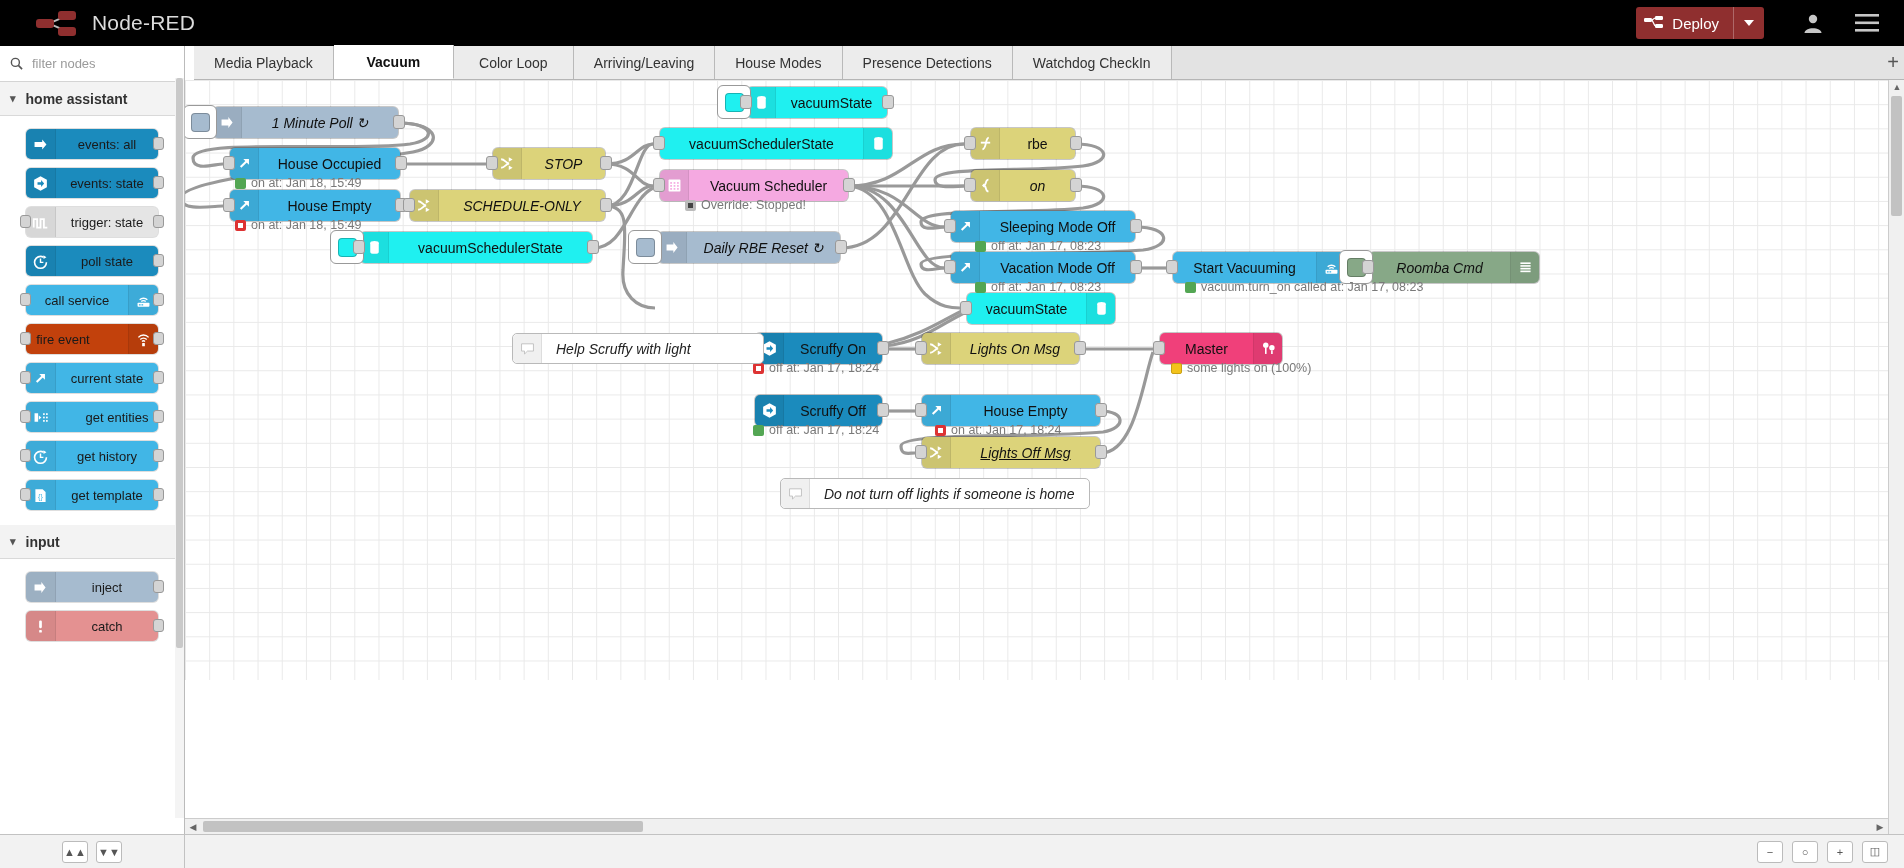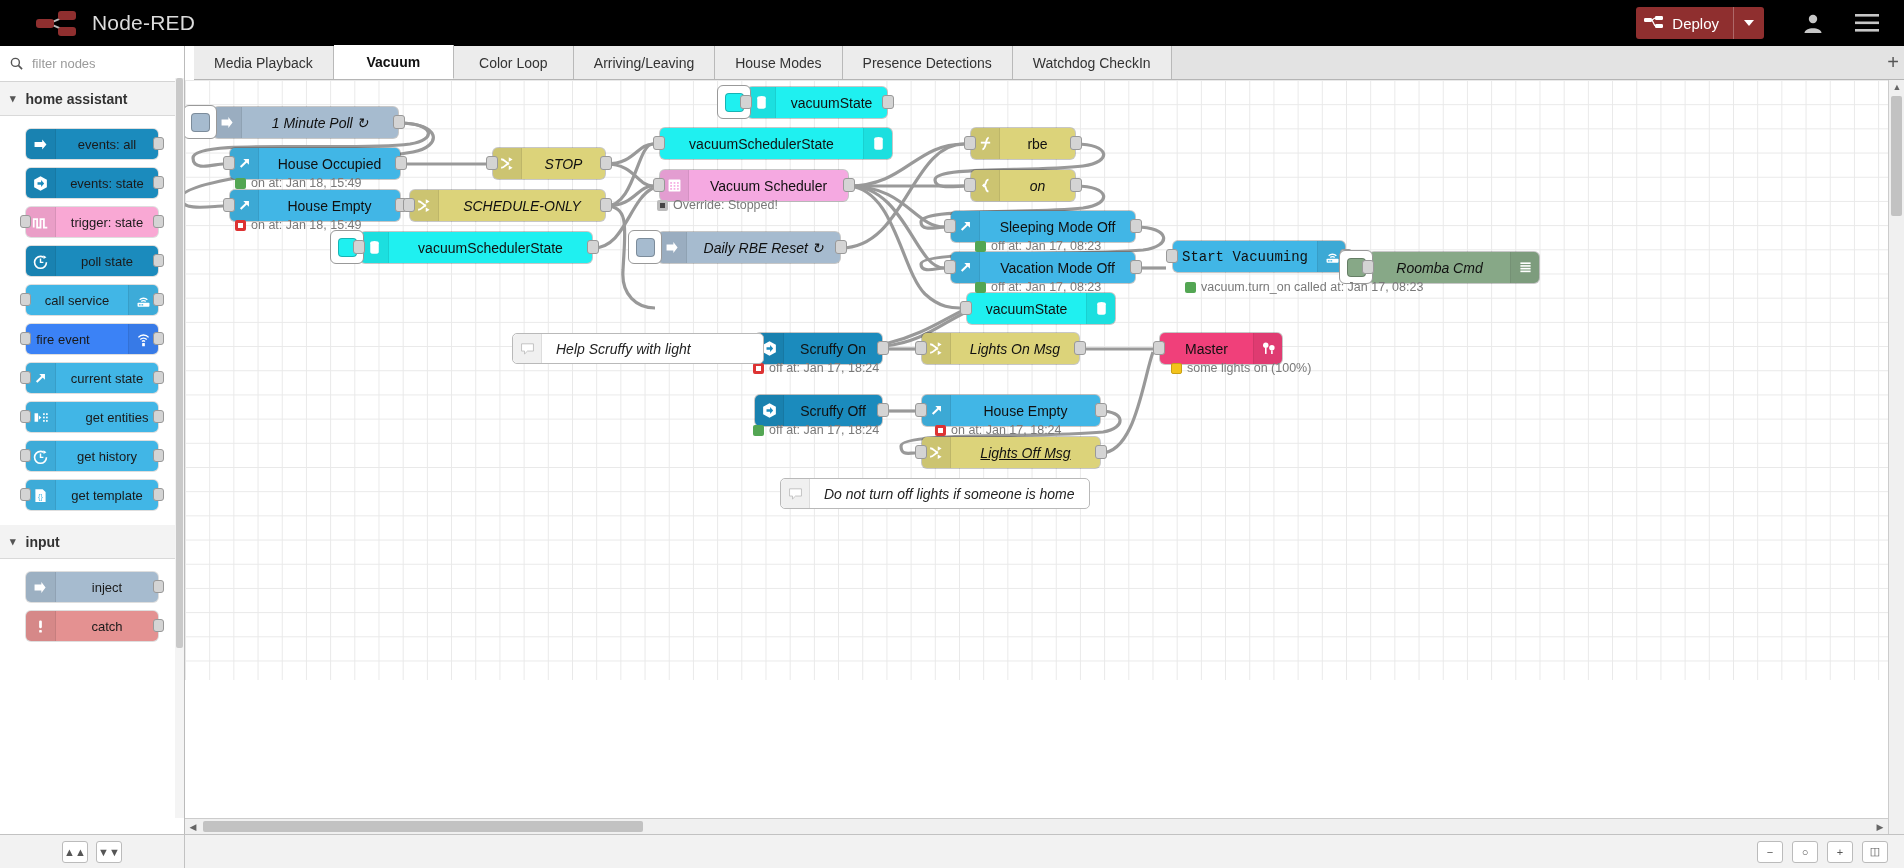--- a/index.html
+++ b/index.html
@@ -283,21 +283,21 @@
         <div class="pal-node" style="background: rgb(27, 139, 189);">
           <span class="icon-cell">
             <svg width="17" height="17" viewBox="0 0 20 20">
               <path d="M10 1.5 L17.5 5.7 V14.3 L10 18.5 L2.5 14.3 V5.7 Z" fill="#fff"></path>
               <path d="M6.5 8.4 h4.2 v-2.4 l3.6 4 l-3.6 4 v-2.4 h-4.2 z" fill="#1b8bbd"></path>
             </svg>
           </span>
           <span class="lbl">events: state</span>
           <span class="port out"></span>
         </div>
-        <div class="pal-node" style="background: #f9a8d4;">
+        <div class="pal-node" style="background: #e5e5e5;">
           <span class="icon-cell">
             <svg width="17" height="17" viewBox="0 0 20 20">
               <path d="M2 16 V6 h4 v10 h4 V6 h4 v10 h4" stroke="#fff" stroke-width="2.1" fill="none"></path>
             </svg>
           </span>
           <span class="lbl">trigger: state</span>
           <span class="port in"></span>
           <span class="port out"></span>
         </div>
         <div class="pal-node" style="background: rgb(27, 139, 189); margin-top: 8px;">
@@ -318,21 +318,21 @@
               <rect x="3" y="12.5" width="14" height="4.8" rx="1" fill="#fff"></rect>
               <rect x="4.6" y="14.3" width="2" height="1.6" fill="#41b6e6"></rect>
               <rect x="7.6" y="14.3" width="2" height="1.6" fill="#41b6e6"></rect>
               <path d="M5.5 9.2 A6.3 6.3 0 0 1 14.5 9.2" fill="none" stroke="#fff" stroke-width="1.7"></path>
               <path d="M7.4 11.2 A3.6 3.6 0 0 1 12.6 11.2" fill="none" stroke="#fff" stroke-width="1.6"></path>
             </svg>
           </span>
           <span class="port in"></span>
           <span class="port out"></span>
         </div>
-        <div class="pal-node" style="background: #3b82f6; gap: 28px;">
+        <div class="pal-node" style="background: #c2410c; gap: 28px;">
           <span class="lbl">fire event</span>
           <span class="icon-cell right">
             <svg width="17" height="17" viewBox="0 0 20 20">
               <path d="M4 7.5 A8 8 0 0 1 16 7.5" fill="none" stroke="#fff" stroke-width="1.7"></path>
               <path d="M6.2 10 A5.2 5.2 0 0 1 13.8 10" fill="none" stroke="#fff" stroke-width="1.6"></path>
               <path d="M8.2 12.3 A2.6 2.6 0 0 1 11.8 12.3" fill="none" stroke="#fff" stroke-width="1.5"></path>
               <rect x="8.4" y="14" width="3.2" height="4" rx=".6" fill="#fff"></rect>
             </svg>
           </span>
           <span class="port in"></span>
@@ -673,21 +673,21 @@
           <span class="ic">
             <svg width="17" height="17" viewBox="0 0 20 20">
               <path d="M5.5 14.2 L14 5.8" stroke="#fff" stroke-width="2.4"></path>
               <path d="M8.6 4.8 H15.2 V11.4 z" fill="#fff"></path>
             </svg>
           </span>
           <span class="nlabel">Vacation Mode Off</span>
           <span class="nport in"></span>
           <span class="nport out"></span>
         </div>
-        <div class="node" style="left: 988px; top: 161px; width: 172px; background: rgb(65, 182, 230); font-family: Liberation Mono, monospace;">
+        <div class="node" style="left: 988px; top: 172px; width: 172px; background: rgb(65, 182, 230);">
           <span class="nlabel">Start Vacuuming</span>
           <span class="ic right">
             <svg width="17" height="17" viewBox="0 0 20 20">
               <rect x="3" y="12.5" width="14" height="4.8" rx="1" fill="#fff"></rect>
               <rect x="4.6" y="14.3" width="2" height="1.6" fill="#41b6e6"></rect>
               <rect x="7.6" y="14.3" width="2" height="1.6" fill="#41b6e6"></rect>
               <path d="M5.5 9.2 A6.3 6.3 0 0 1 14.5 9.2" fill="none" stroke="#fff" stroke-width="1.7"></path>
               <path d="M7.4 11.2 A3.6 3.6 0 0 1 12.6 11.2" fill="none" stroke="#fff" stroke-width="1.6"></path>
             </svg>
           </span>
@@ -789,21 +789,21 @@
           <span class="nport in"></span>
         </div>
         <div class="status" style="left: 50px; top: 96px;">
           <span class="dot green"></span>
           <span>on at: Jan 18, 15:49</span>
         </div>
         <div class="status" style="left: 50px; top: 138px;">
           <span class="dot redring"></span>
           <span>on at: Jan 18, 15:49</span>
         </div>
-        <div class="status" style="left: 472px; top: 118px;">
+        <div class="status" style="left: 500px; top: 118px;">
           <span class="dot greysq"></span>
           <span>Override: Stopped!</span>
         </div>
         <div class="status" style="left: 790px; top: 159px;">
           <span class="dot green"></span>
           <span>off at: Jan 17, 08:23</span>
         </div>
         <div class="status" style="left: 790px; top: 200px;">
           <span class="dot green"></span>
           <span>off at: Jan 17, 08:23</span>

